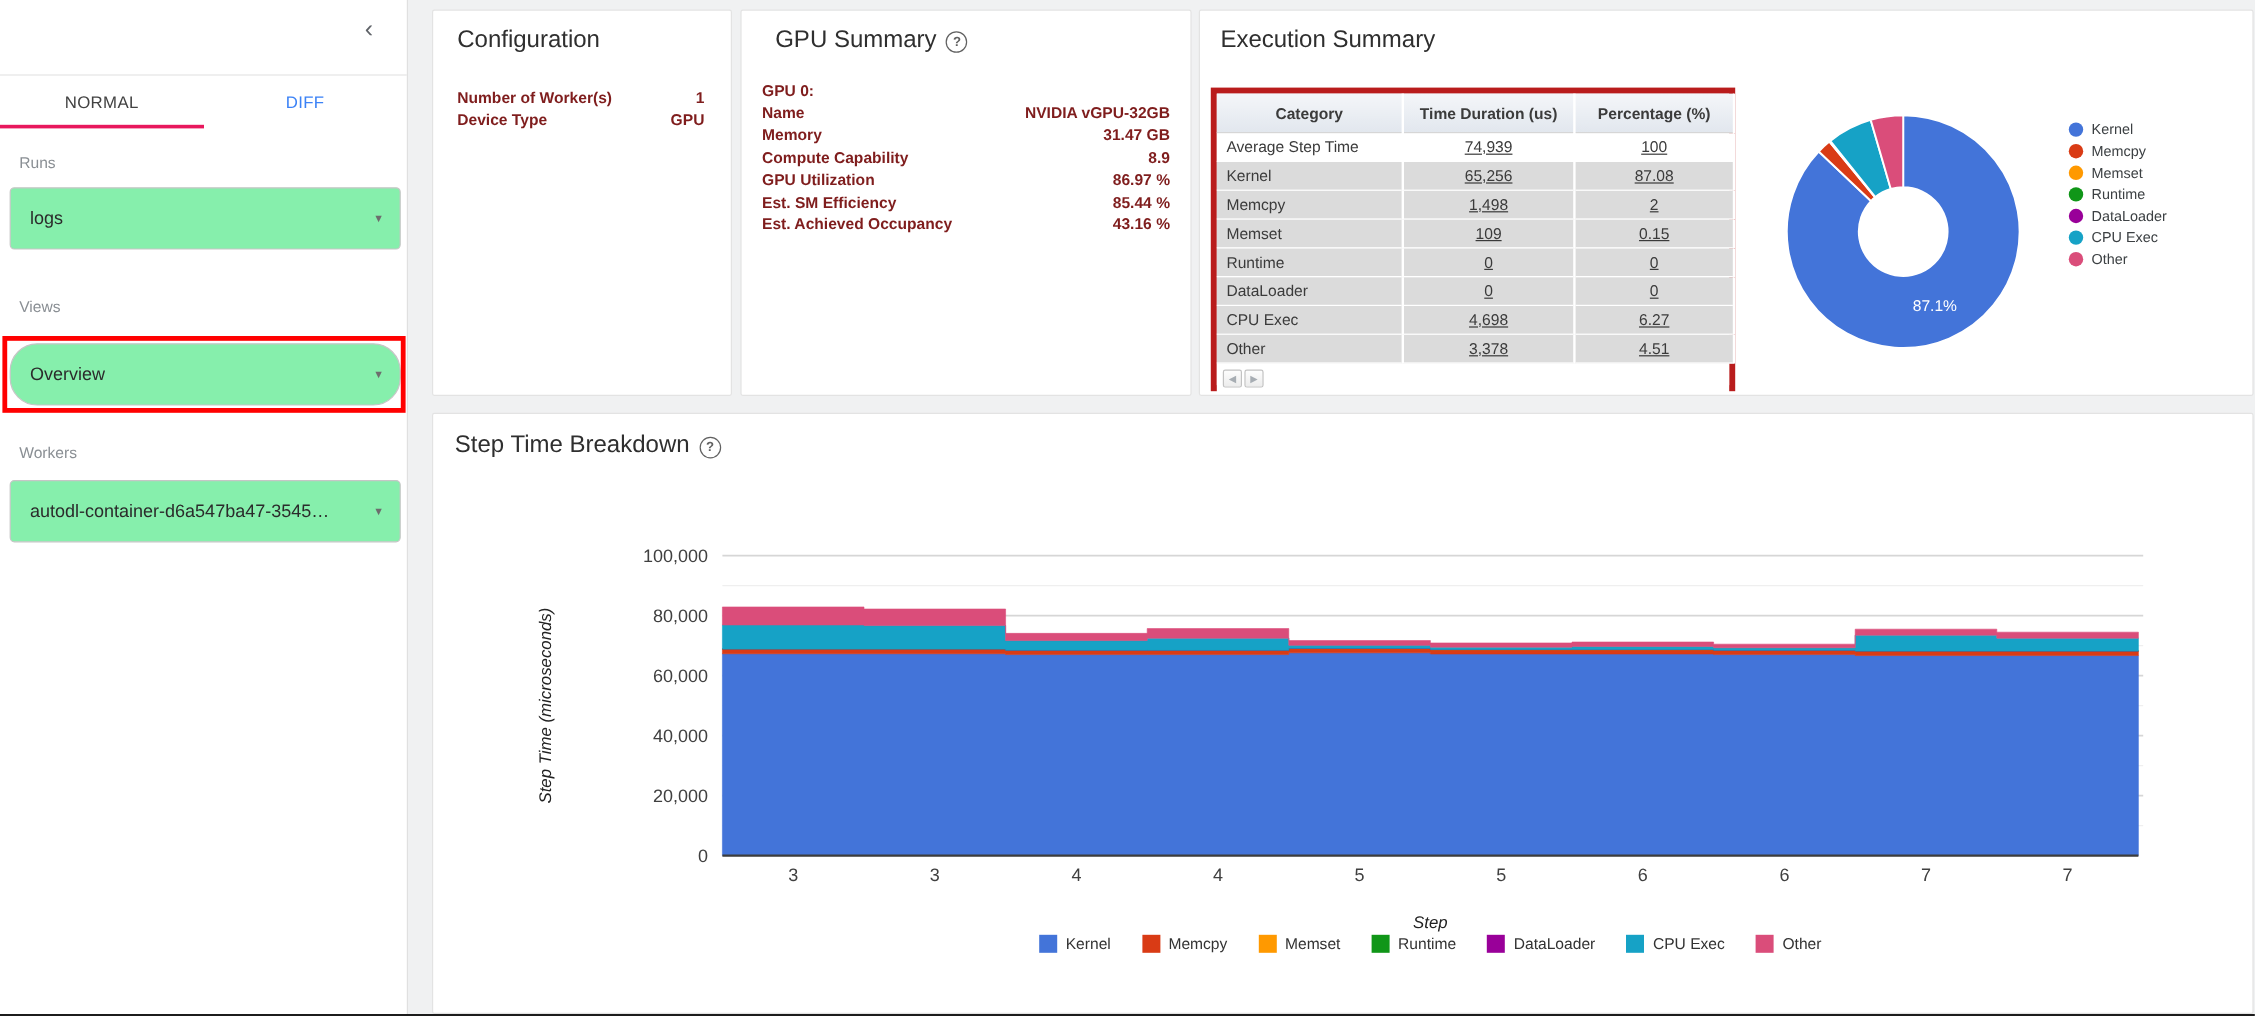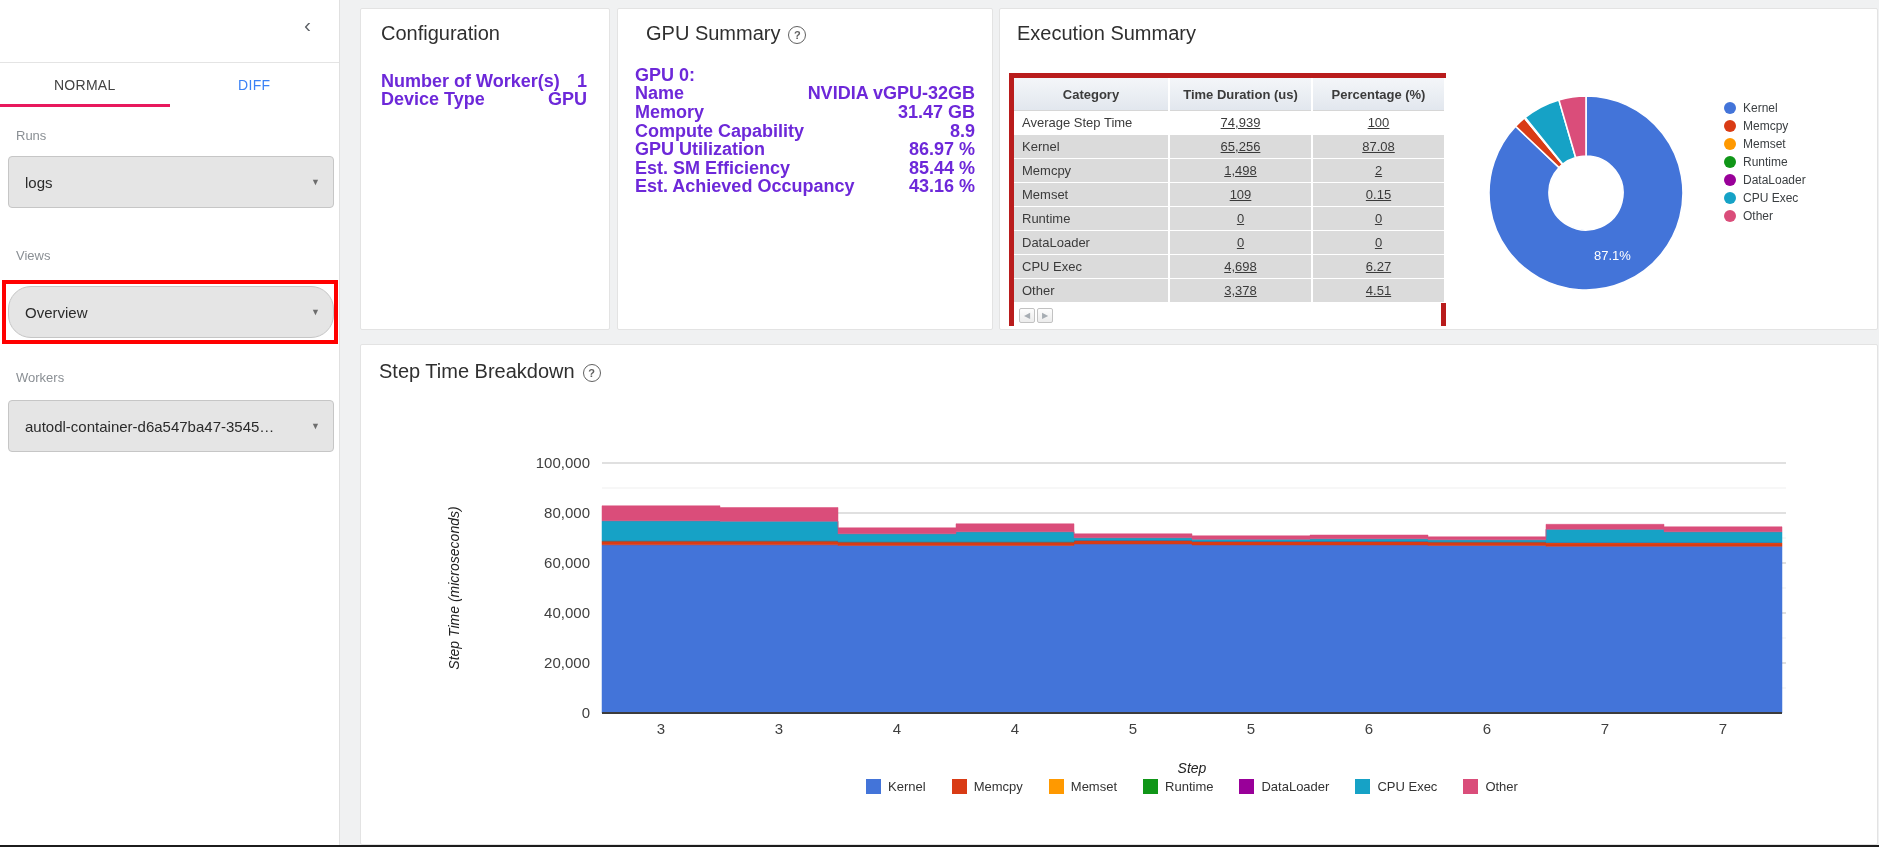--- a/index.html
+++ b/index.html
@@ -9,29 +9,29 @@
   }
   
   .sidebar{position:absolute;left:0;top:0;width:340px;height:847px;background:#fff;border-right:1px solid #e0e0e0;box-sizing:border-box;}
   .sb-header{position:relative;height:62px;border-bottom:1px solid #e4e4e4;}
   .collapse-btn{position:absolute;right:22px;top:11px;border:none;background:transparent;font-size:21px;color:#5f6368;cursor:pointer;padding:2px 6px;}
   .tabs{position:relative;height:44px;display:flex;}
   .tab{width:50%;display:flex;align-items:center;justify-content:center;font-size:14px;letter-spacing:.3px;color:#3b82f6;cursor:pointer;}
   .tab.active{color:#424242;}
   .tab-underline{position:absolute;left:0;bottom:0;width:50%;height:3px;background:#e8185d;}
   .field-label{position:absolute;left:16px;font-size:13px;color:#8a8f94;}
-  .dropdown{position:absolute;left:8px;width:326px;height:52px;background:#e5e5e5;border:1px solid #c6c6c6;border-radius:4px;box-sizing:border-box;display:flex;align-items:center;cursor:pointer;}
+  .dropdown{position:absolute;left:8px;width:326px;height:52px;background:#86efac;border:1px solid #c6c6c6;border-radius:4px;box-sizing:border-box;display:flex;align-items:center;cursor:pointer;}
   .dd-text{padding-left:16px;font-size:15px;color:#2b2b2b;white-space:nowrap;overflow:hidden;text-overflow:ellipsis;flex:1;}
   .dd-arrow{font-size:9px;color:#6d6d6d;padding-right:13px;}
   .highlight-red{position:absolute;border:4px solid #ff0000;box-sizing:border-box;pointer-events:none;}
   
   .card{position:absolute;background:#fff;border:1px solid #e3e3e3;border-radius:2px;box-sizing:border-box;}
   .card-title{position:absolute;font-size:20px;color:#2f2f2f;display:flex;align-items:center;gap:8px;}
   .help-icon{width:16px;height:16px;border:1.5px solid #616161;border-radius:50%;color:#616161;font-size:11px;font-weight:bold;display:inline-flex;align-items:center;justify-content:center;margin-top:2px;cursor:pointer;}
-  .kv-rows{position:absolute;font-size:18px;font-weight:bold;color:#6d28d9;}
+  .kv-rows{position:absolute;font-size:13px;font-weight:bold;color:#7f1d1d;}
   .kv-row{display:flex;justify-content:space-between;height:18.6px;align-items:center;}
   .kv-heading{height:18.6px;display:flex;align-items:center;}
   
   .exec-box{position:absolute;left:9px;top:64px;width:437px;height:253px;border:5px solid #b91c1c;box-sizing:border-box;background:#fff;}
   table.exec{border-collapse:collapse;margin:0;width:431px;font-size:13px;color:#3b3b3b;table-layout:fixed;}
   table.exec th{height:30px;font-weight:bold;text-align:center;background:linear-gradient(#f4f6f9,#e2e7ee);border-right:2px solid #fff;border-bottom:1px solid #d6d6d6;}
   table.exec td{height:24px;padding:0 8px;border-right:2px solid #fff;border-bottom:1px solid #fff;box-sizing:border-box;}
   table.exec td.num{text-align:center;text-decoration:underline;}
   table.exec tr.grey td{background:#dbdbdb;}
   table.exec tr.white td{background:#fff;}

